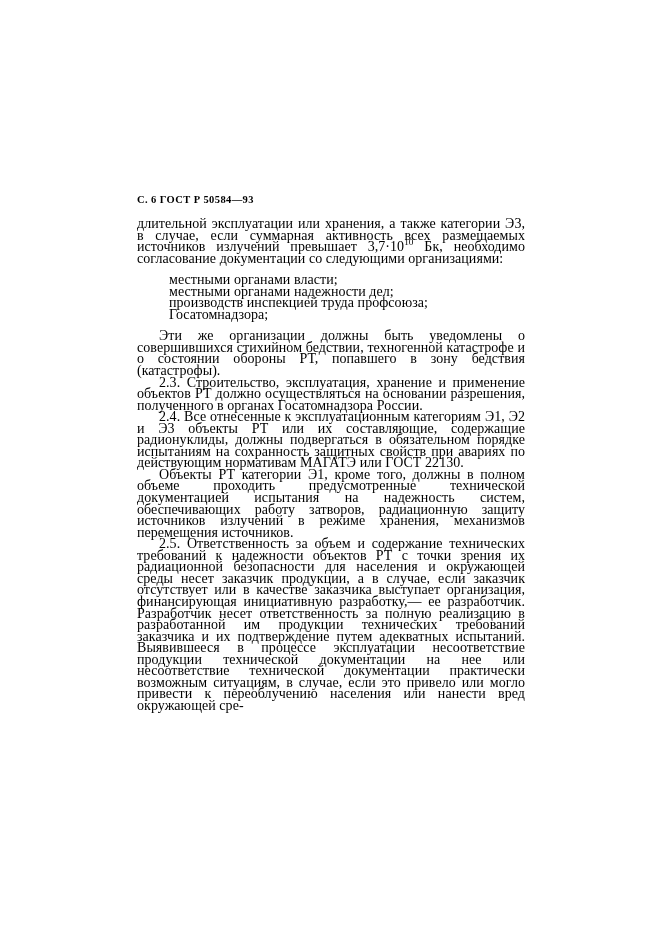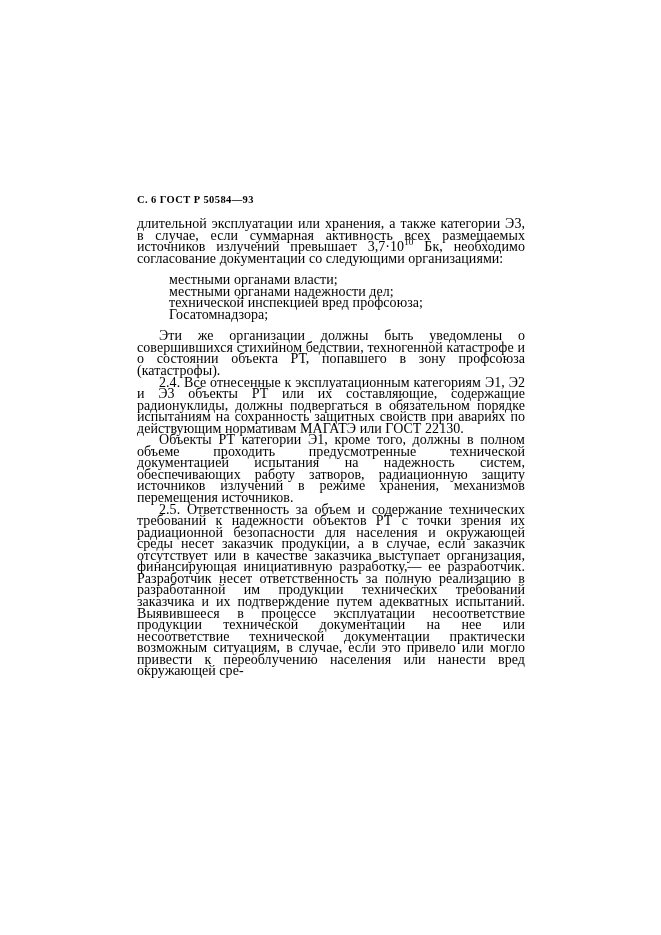--- a/index.html
+++ b/index.html
@@ -94,27 +94,28 @@
 
   <div class="running-head">С. 6 ГОСТ Р 50584—93</div>
 
   <div class="text-column">
 
     <p class="para cont"><span>длительной эксплуатации или хранения, а также категории Э3, в случае, если суммарная активность всех размещаемых источников излучений превышает 3,7·10</span><sup>10</sup><span> Бк, необходимо согласование документации со следующими организациями:</span></p>
 
     <ul class="list">
       <li>местными органами власти;</li>
       <li>местными органами надежности дел;</li>
-      <li>технической инспекцией вред профсоюза;</li>
+      <li>производств инспекцией труда профсоюза;</li>
       <li>Госатомнадзора;</li>
     </ul>
 
-    <p class="para indent">Эти же организации должны быть уведомлены о совершившихся стихийном бедствии, техногенной катастрофе и о состоянии объекта РТ, попавшего в зону профсоюза (катастрофы).</p>
+    <p class="para indent">Эти же организации должны быть уведомлены о совершившихся стихийном бедствии, техногенной катастрофе и о состоянии обороны РТ, попавшего в зону бедствия (катастрофы).</p>
 
 
+    <p class="para indent">2.3. Строительство, эксплуатация, хранение и применение объектов РТ должно осуществляться на основании разрешения, полученного в органах Госатомнадзора России.</p>
 
     <p class="para indent">2.4. Все отнесенные к эксплуатационным категориям Э1, Э2 и Э3 объекты РТ или их составляющие, содержащие радионуклиды, должны подвергаться в обязательном порядке испытаниям на сохранность защитных свойств при авариях по действующим нормативам МАГАТЭ или ГОСТ 22130.</p>
 
     <p class="para indent">Объекты РТ категории Э1, кроме того, должны в полном объеме проходить предусмотренные технической документацией испытания на надежность систем, обеспечивающих работу затворов, радиационную защиту источников излучений в режиме хранения, механизмов перемещения источников.</p>
 
     <p class="para indent">2.5. Ответственность за объем и содержание технических требований к надежности объектов РТ с точки зрения их радиационной безопасности для населения и окружающей среды несет заказчик продукции, а в случае, если заказчик отсутствует или в качестве заказчика выступает организация, финансирующая инициативную разработку,— ее разработчик. Разработчик несет ответственность за полную реализацию в разработанной им продукции технических требований заказчика и их подтверждение путем адекватных испытаний. Выявившееся в процессе эксплуатации несоответствие продукции технической документации на нее или несоответствие технической документации практически возможным ситуациям, в случае, если это привело или могло привести к переоблучению населения или нанести вред окружающей сре-</p>
 
   </div>
 </div>
 

